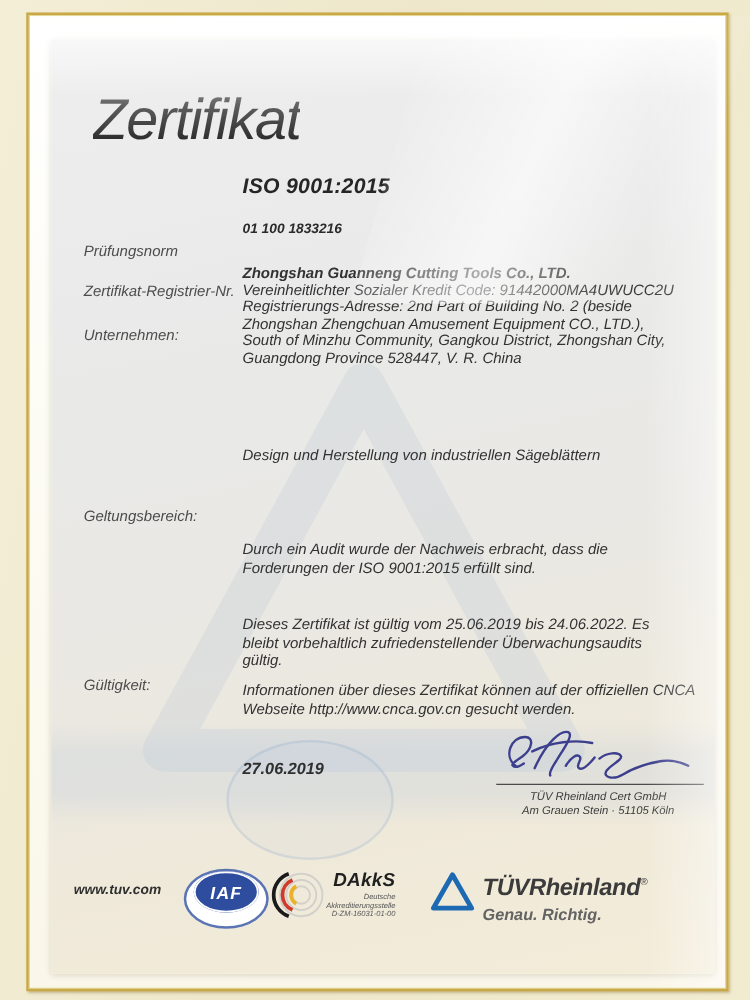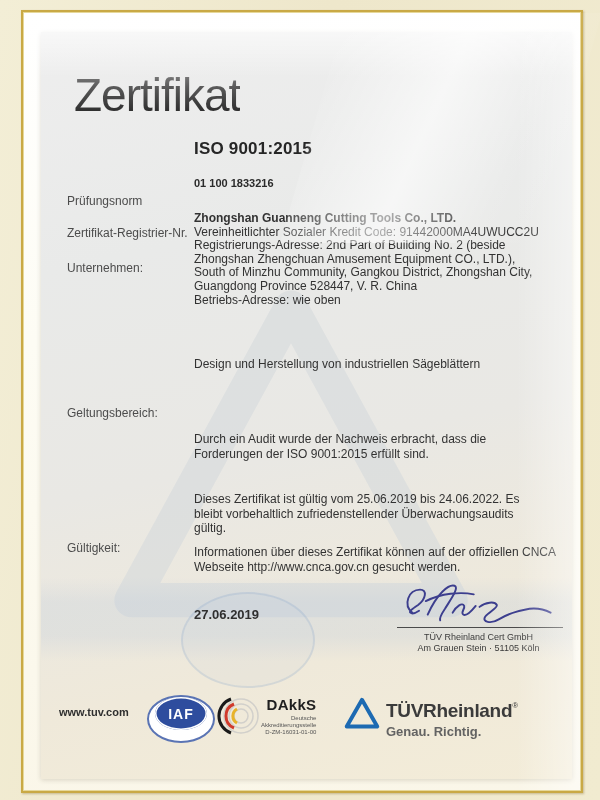--- a/index.html
+++ b/index.html
@@ -10,20 +10,21 @@
     -webkit-font-smoothing:antialiased;
   }
   .gold-line{
     position:absolute;top:10px;left:21px;right:17px;bottom:7px;
     border:2px solid #c9a945;
     box-shadow:0 0 0 1px #e6d89a inset, 1px 1px 2px rgba(120,90,20,.35);
   }
   .mat{
     position:absolute;top:13px;left:24px;right:20px;bottom:10px;
     background:linear-gradient(175deg,#ffffff 0%,#fdfcf4 40%,#faf6e8 100%);
+    font-style:italic;
   }
   .paper{
     position:absolute;left:17px;top:19px;width:531px;height:747px;
     background:linear-gradient(168deg,#eeeeee 0%,#e9eae9 28%,#e9e8e4 55%,#efe9da 80%,#f3ecd8 100%);
     box-shadow:0 1px 5px rgba(60,50,20,.18);
   }
   
   .watermark{position:absolute;left:60px;top:235px;width:380px;height:370px;opacity:.55;}
   .stamp-ghost{
     position:absolute;left:140px;top:560px;width:130px;height:92px;border-radius:50%;
@@ -108,21 +109,20 @@
     <div class="val reg" style="top:145px">01 100 1833216</div>
 
     <div class="lbl" style="top:181px">Unternehmen:</div>
     <div class="val addr" style="top:180px">
       <div class="co-name">Zhongshan Guanneng Cutting Tools Co., LTD.</div>
       <div>Vereinheitlichter Sozialer Kredit Code: 91442000MA4UWUCC2U</div>
       <div>Registrierungs-Adresse: 2nd Part of Building No. 2 (beside</div>
       <div>Zhongshan Zhengchuan Amusement Equipment CO., LTD.),</div>
       <div>South of Minzhu Community, Gangkou District, Zhongshan City,</div>
       <div>Guangdong Province 528447, V. R. China</div>
-      <div>Betriebs-Adresse: wie oben</div>
     </div>
 
     <div class="lbl" style="top:326px">Geltungsbereich:</div>
     <div class="val para w-gelt" style="top:325px">Design und Herstellung von industriellen Sägeblättern</div>
 
     <div class="val para w-audit" style="top:400px">Durch ein Audit wurde der Nachweis erbracht, dass die Forderungen der ISO 9001:2015 erfüllt sind.</div>
 
     <div class="lbl" style="top:461px">Gültigkeit:</div>
     <div class="val para w-gult" style="top:460px">Dieses Zertifikat ist gültig vom 25.06.2019 bis 24.06.2022. Es bleibt vorbehaltlich zufriedenstellender Überwachungsaudits gültig.</div>
 

